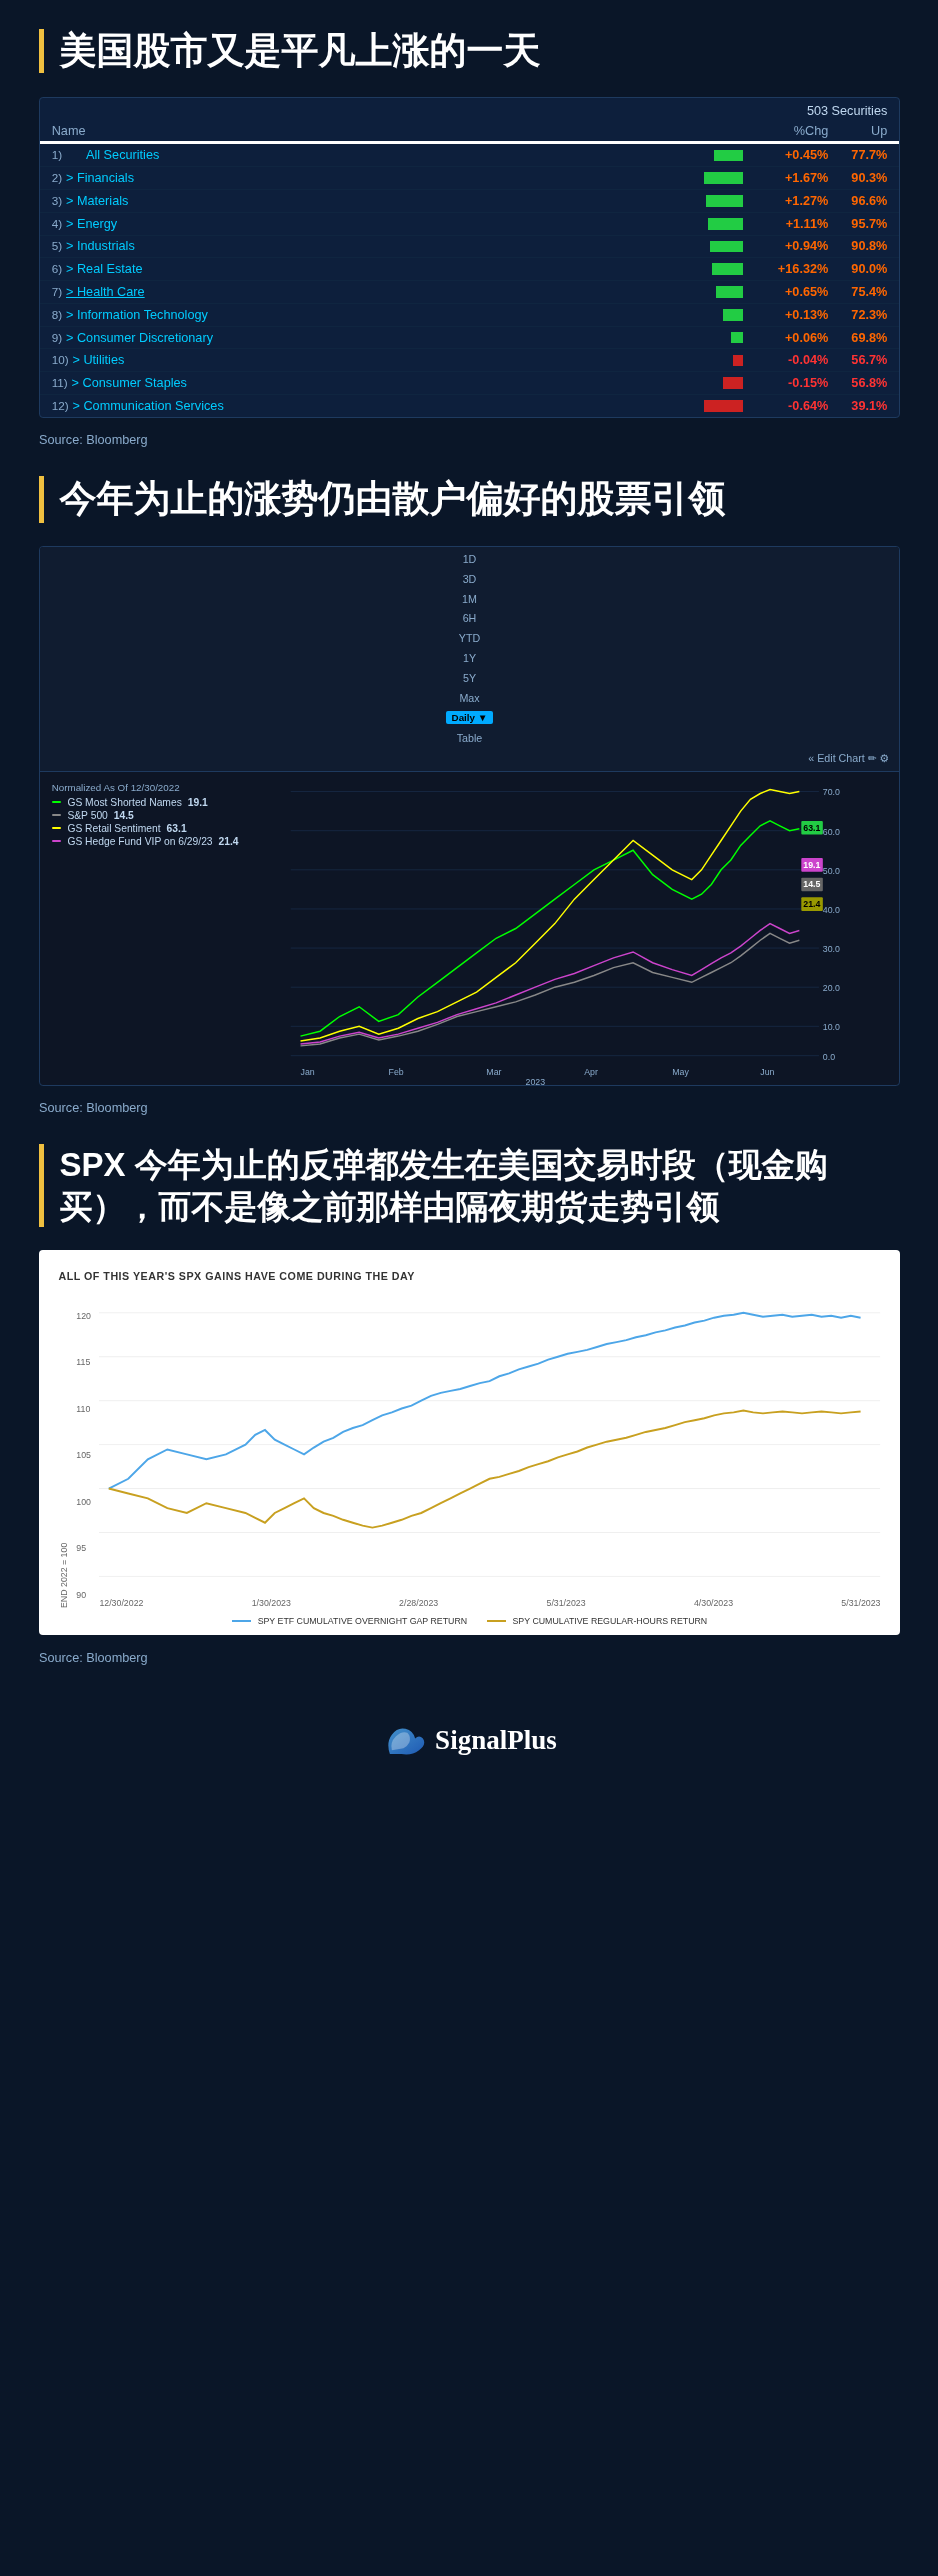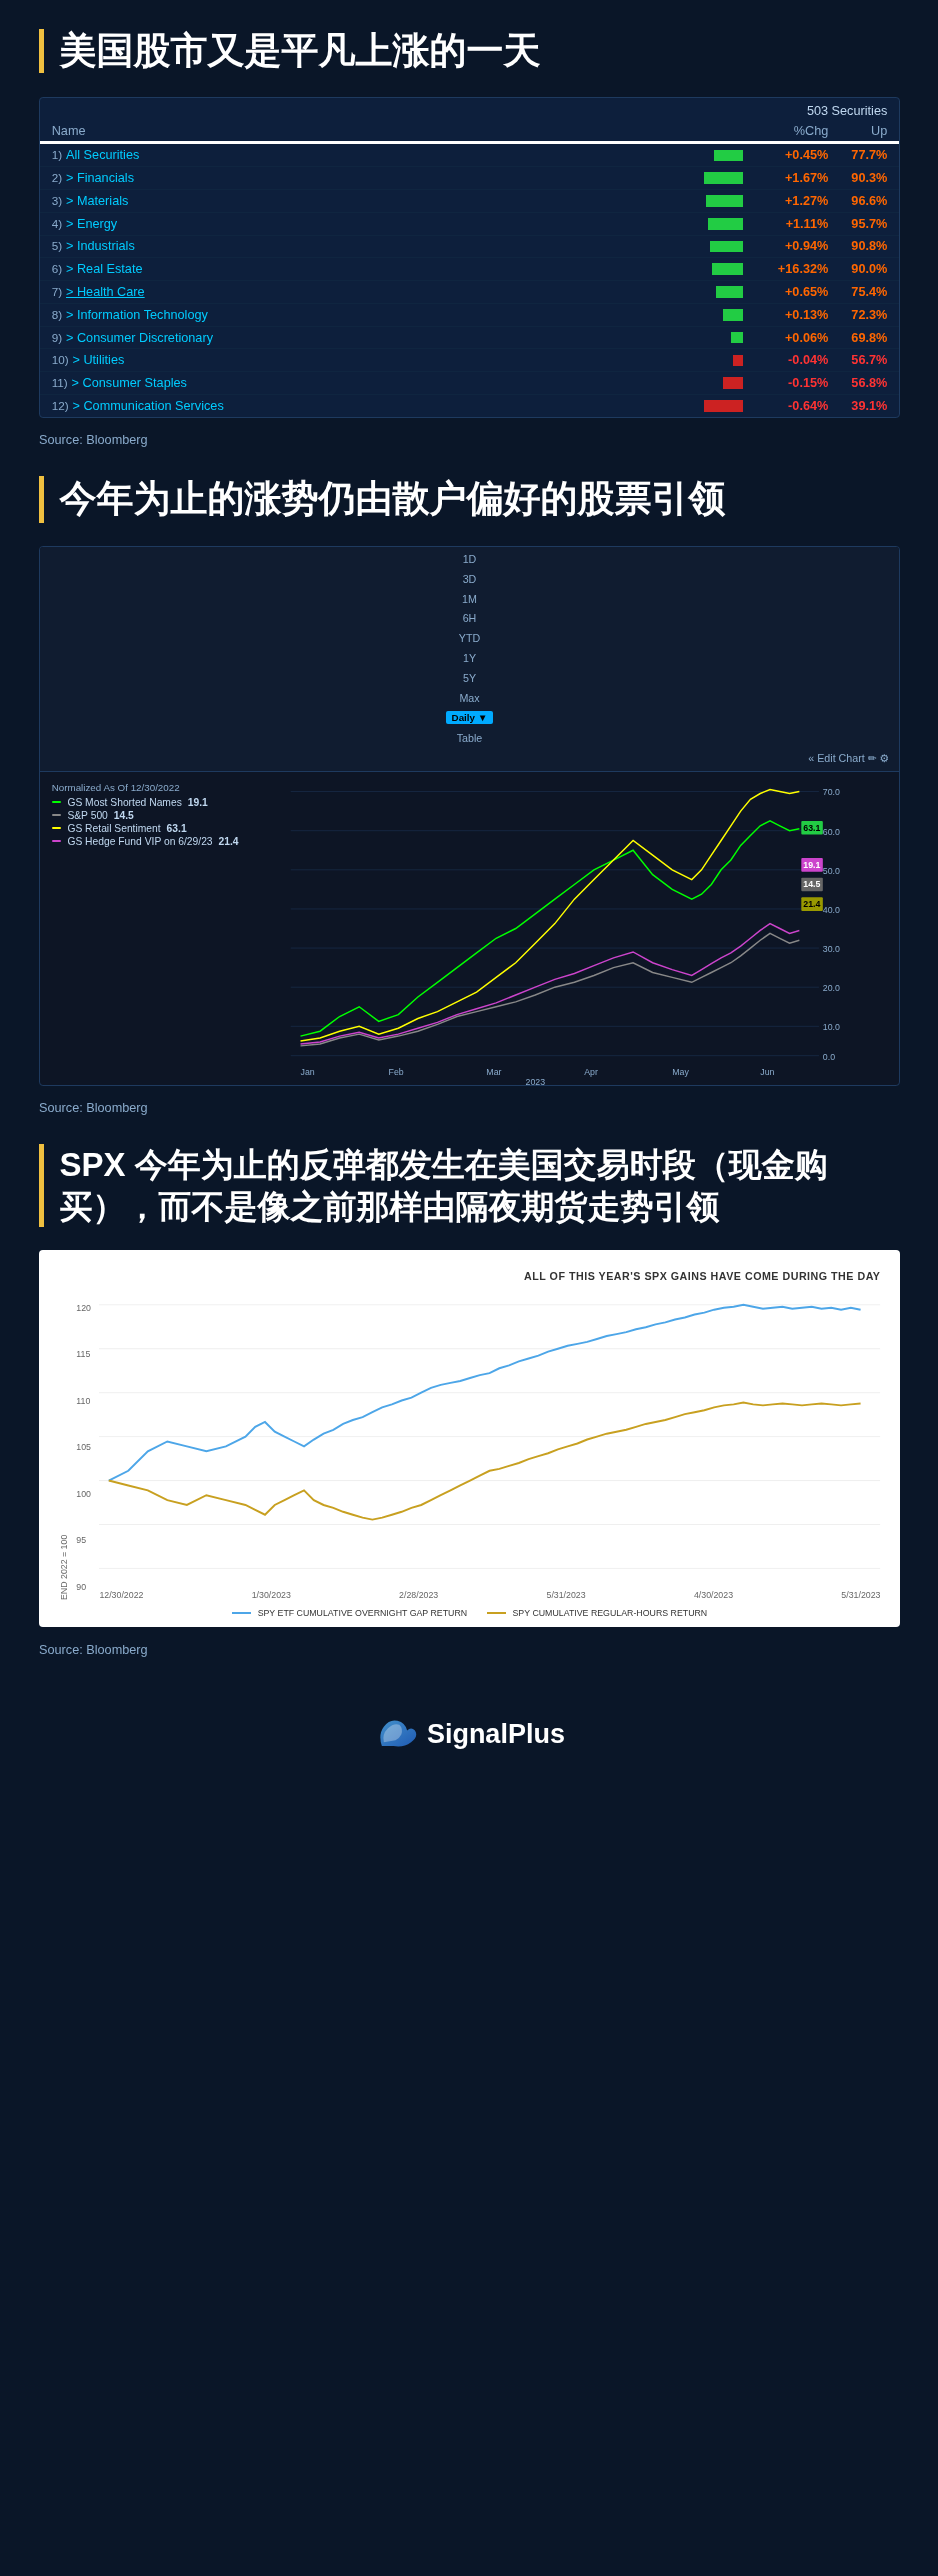--- a/index.html
+++ b/index.html
@@ -184,26 +184,26 @@
 
     
     .chart2-container {
       background: #ffffff;
       border-radius: 3.9px;
       margin-bottom: 15.6px;
       padding: 19.5px 19.5px 9.8px 19.5px;
       overflow: hidden;
     }
     .chart2-title {
-      text-align: right;
+      text-align: left;
       font-size: 10.7px;
       color: #333333;
       font-weight: bold;
       letter-spacing: 0.5px;
-      margin-bottom: 13px;
+      margin-bottom: 21px;
     }
     .chart2-legend {
       display: flex;
       justify-content: center;
       gap: 19.5px;
       margin-top: 7.8px;
       font-size: 8.8px;
       color: #333;
     }
     .legend-line-blue { display: inline-block; width: 19.5px; height: 2px; background: #4da6e8; vertical-align: middle; margin-right: 3.9px; }
@@ -212,22 +212,23 @@
     
     .footer {
       display: flex;
       justify-content: center;
       align-items: center;
       gap: 11.7px;
       padding: 29px 0 19.5px 0;
     }
     .footer-logo {
       display: flex;
-      align-items: flex-end;
+      align-items: center;
       gap: 9.8px;
+      font-family: Liberation Serif, serif;
     }
     .footer-logo-icon {
       width: 43px;
       height: 35px;
     }
     .footer-brand {
       font-size: 27px;
       font-weight: bold;
       color: #ffffff;
     }
@@ -247,21 +248,21 @@
     </div>
     <div class="bloomberg-col-headers">
       <div class="col-name">Name</div>
       <div class="col-bar"></div>
       <div class="col-chg">%Chg</div>
       <div class="col-up">Up</div>
     </div>
 
     <div id="bloomberg-rows">
         <div class="bloomberg-row">
-          <div class="row-name"><span class="row-num">1)</span><span style="color:#00ccff;">All Securities</span></div>
+          <div class="row-name"><span class="row-num">1)</span><span style="color:#00ccff;margin-left:20px;">All Securities</span></div>
           <div class="row-bar">
             <div class="bar-block" style="width: 29px; background: rgb(34, 204, 68);"></div>
           </div>
           <div class="row-chg positive">+0.45%</div>
           <div class="row-up positive">77.7%</div>
         </div>
         <div class="bloomberg-row">
           <div class="row-name"><span class="row-num">2)</span><span style="color:#00ccff;">&gt; Financials</span></div>
           <div class="row-bar">
             <div class="bar-block" style="width: 39px; background: rgb(34, 204, 68);"></div>

